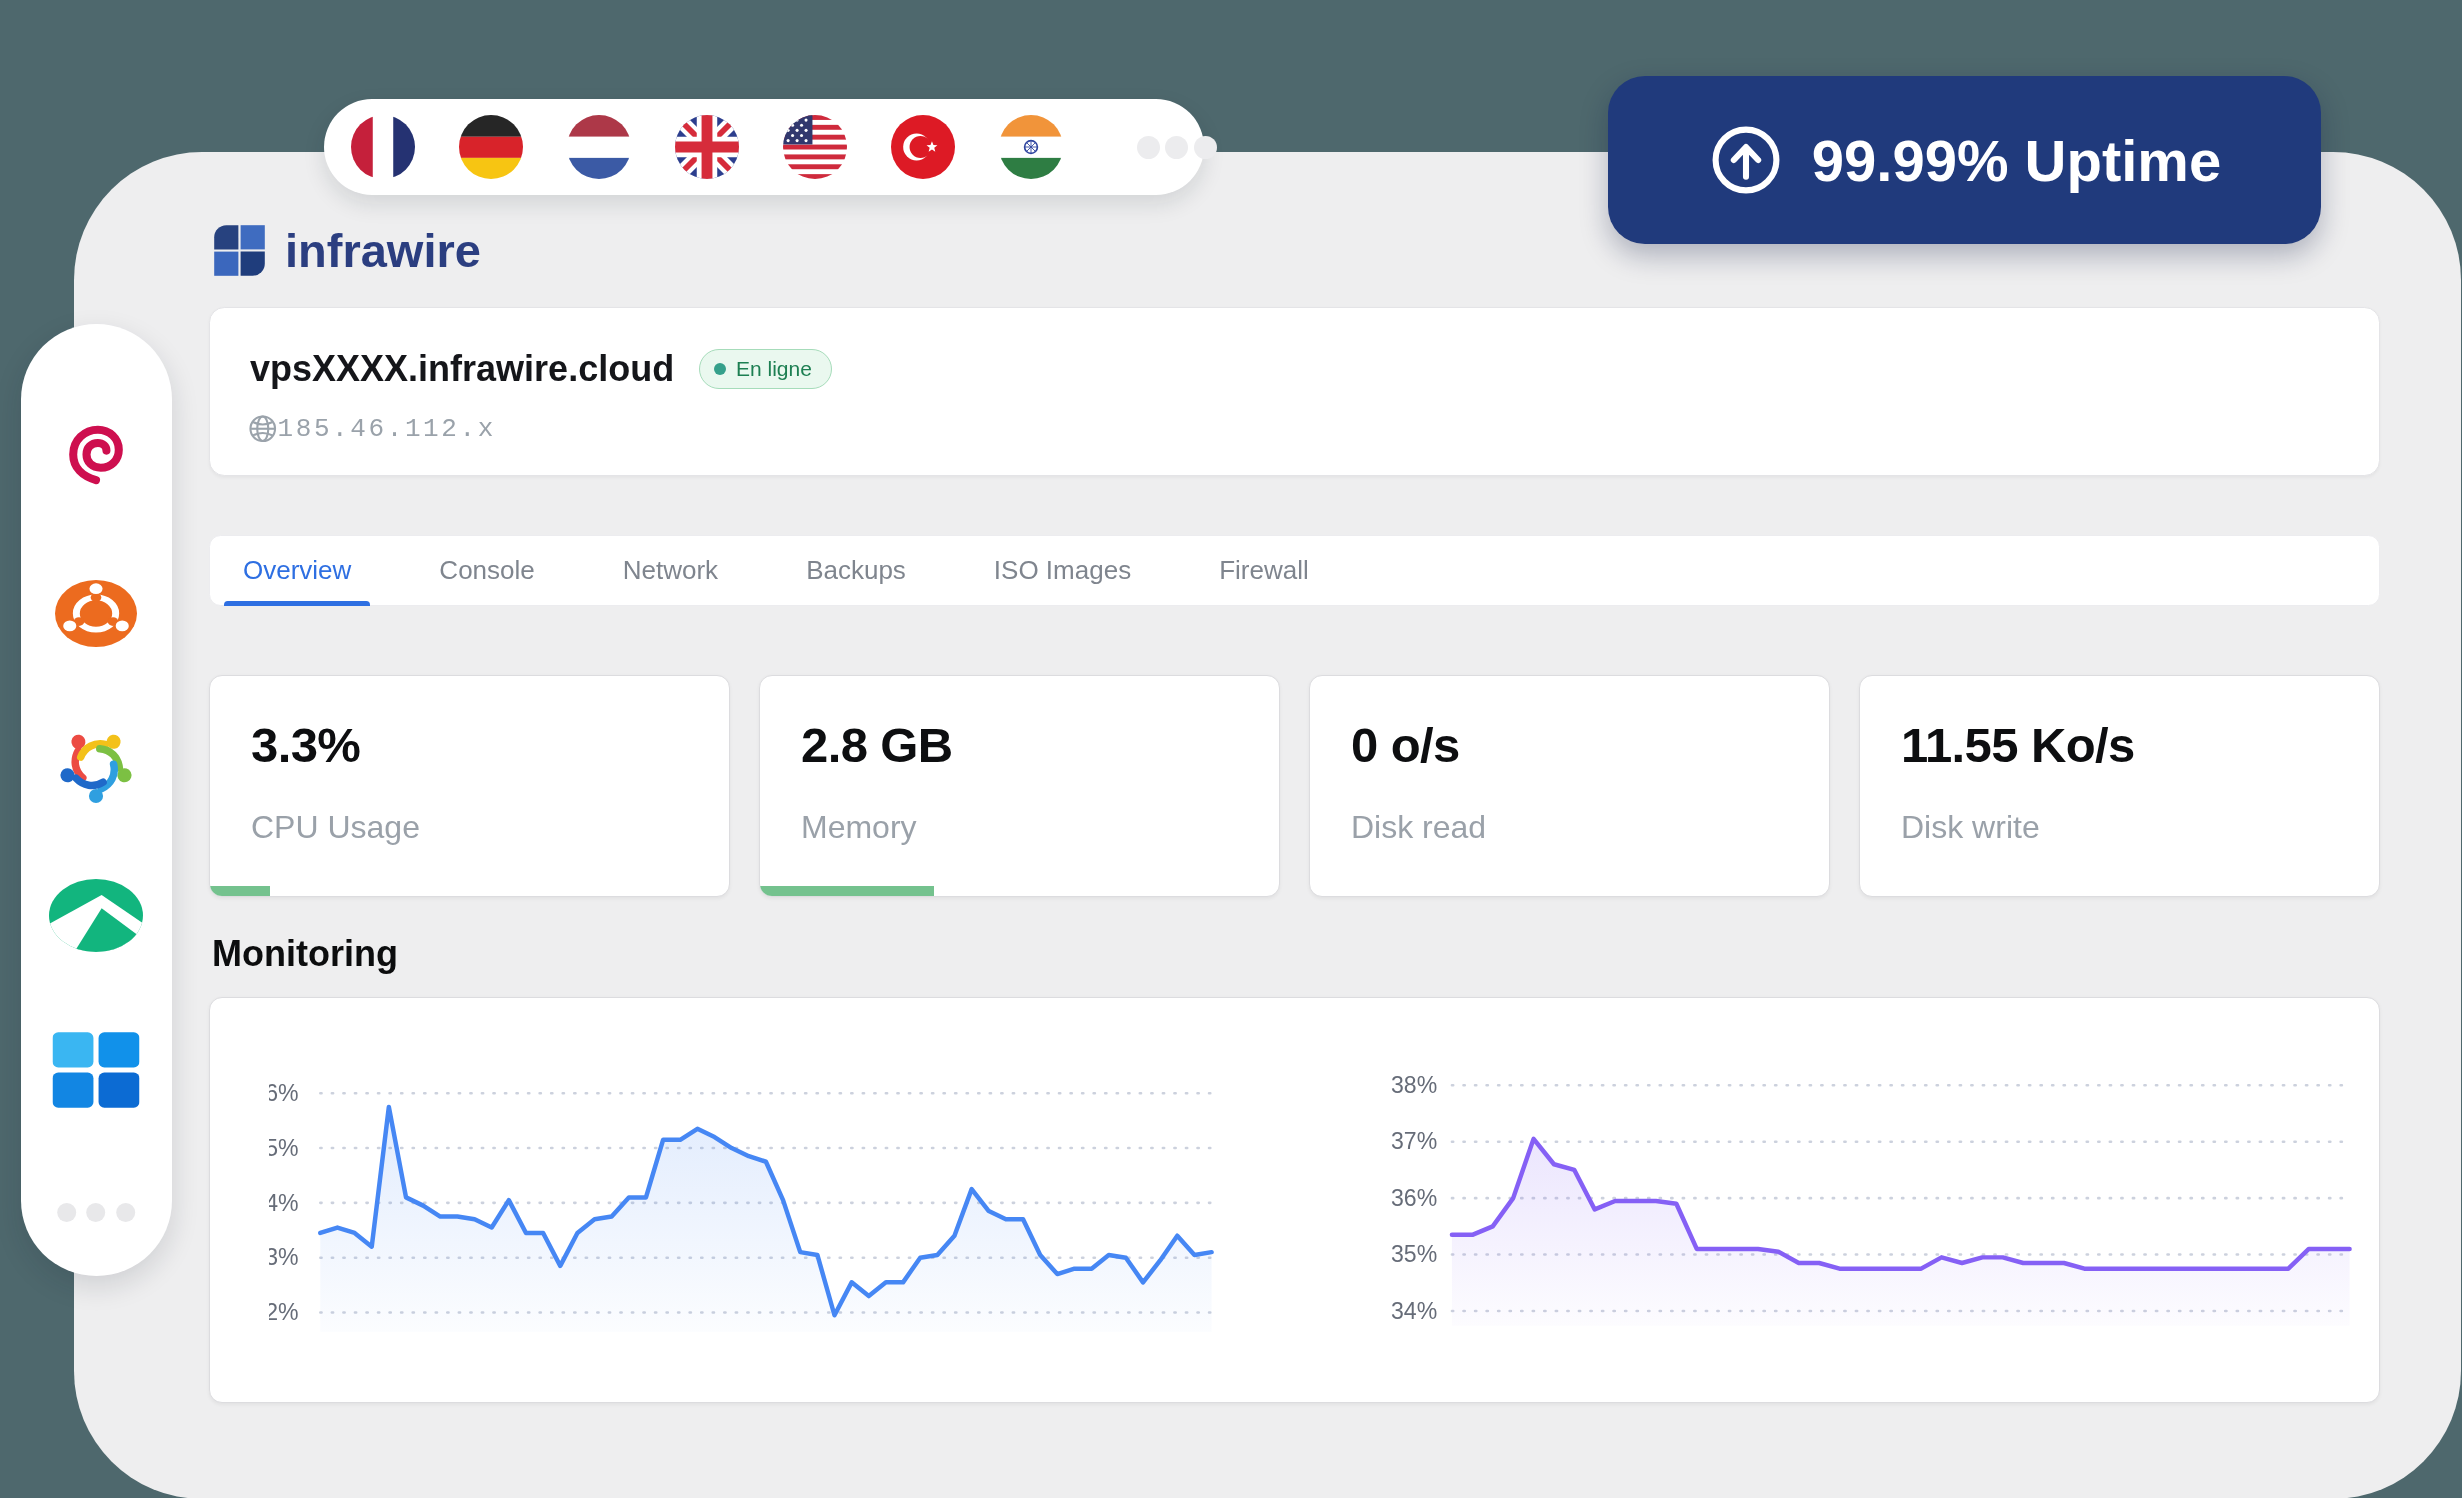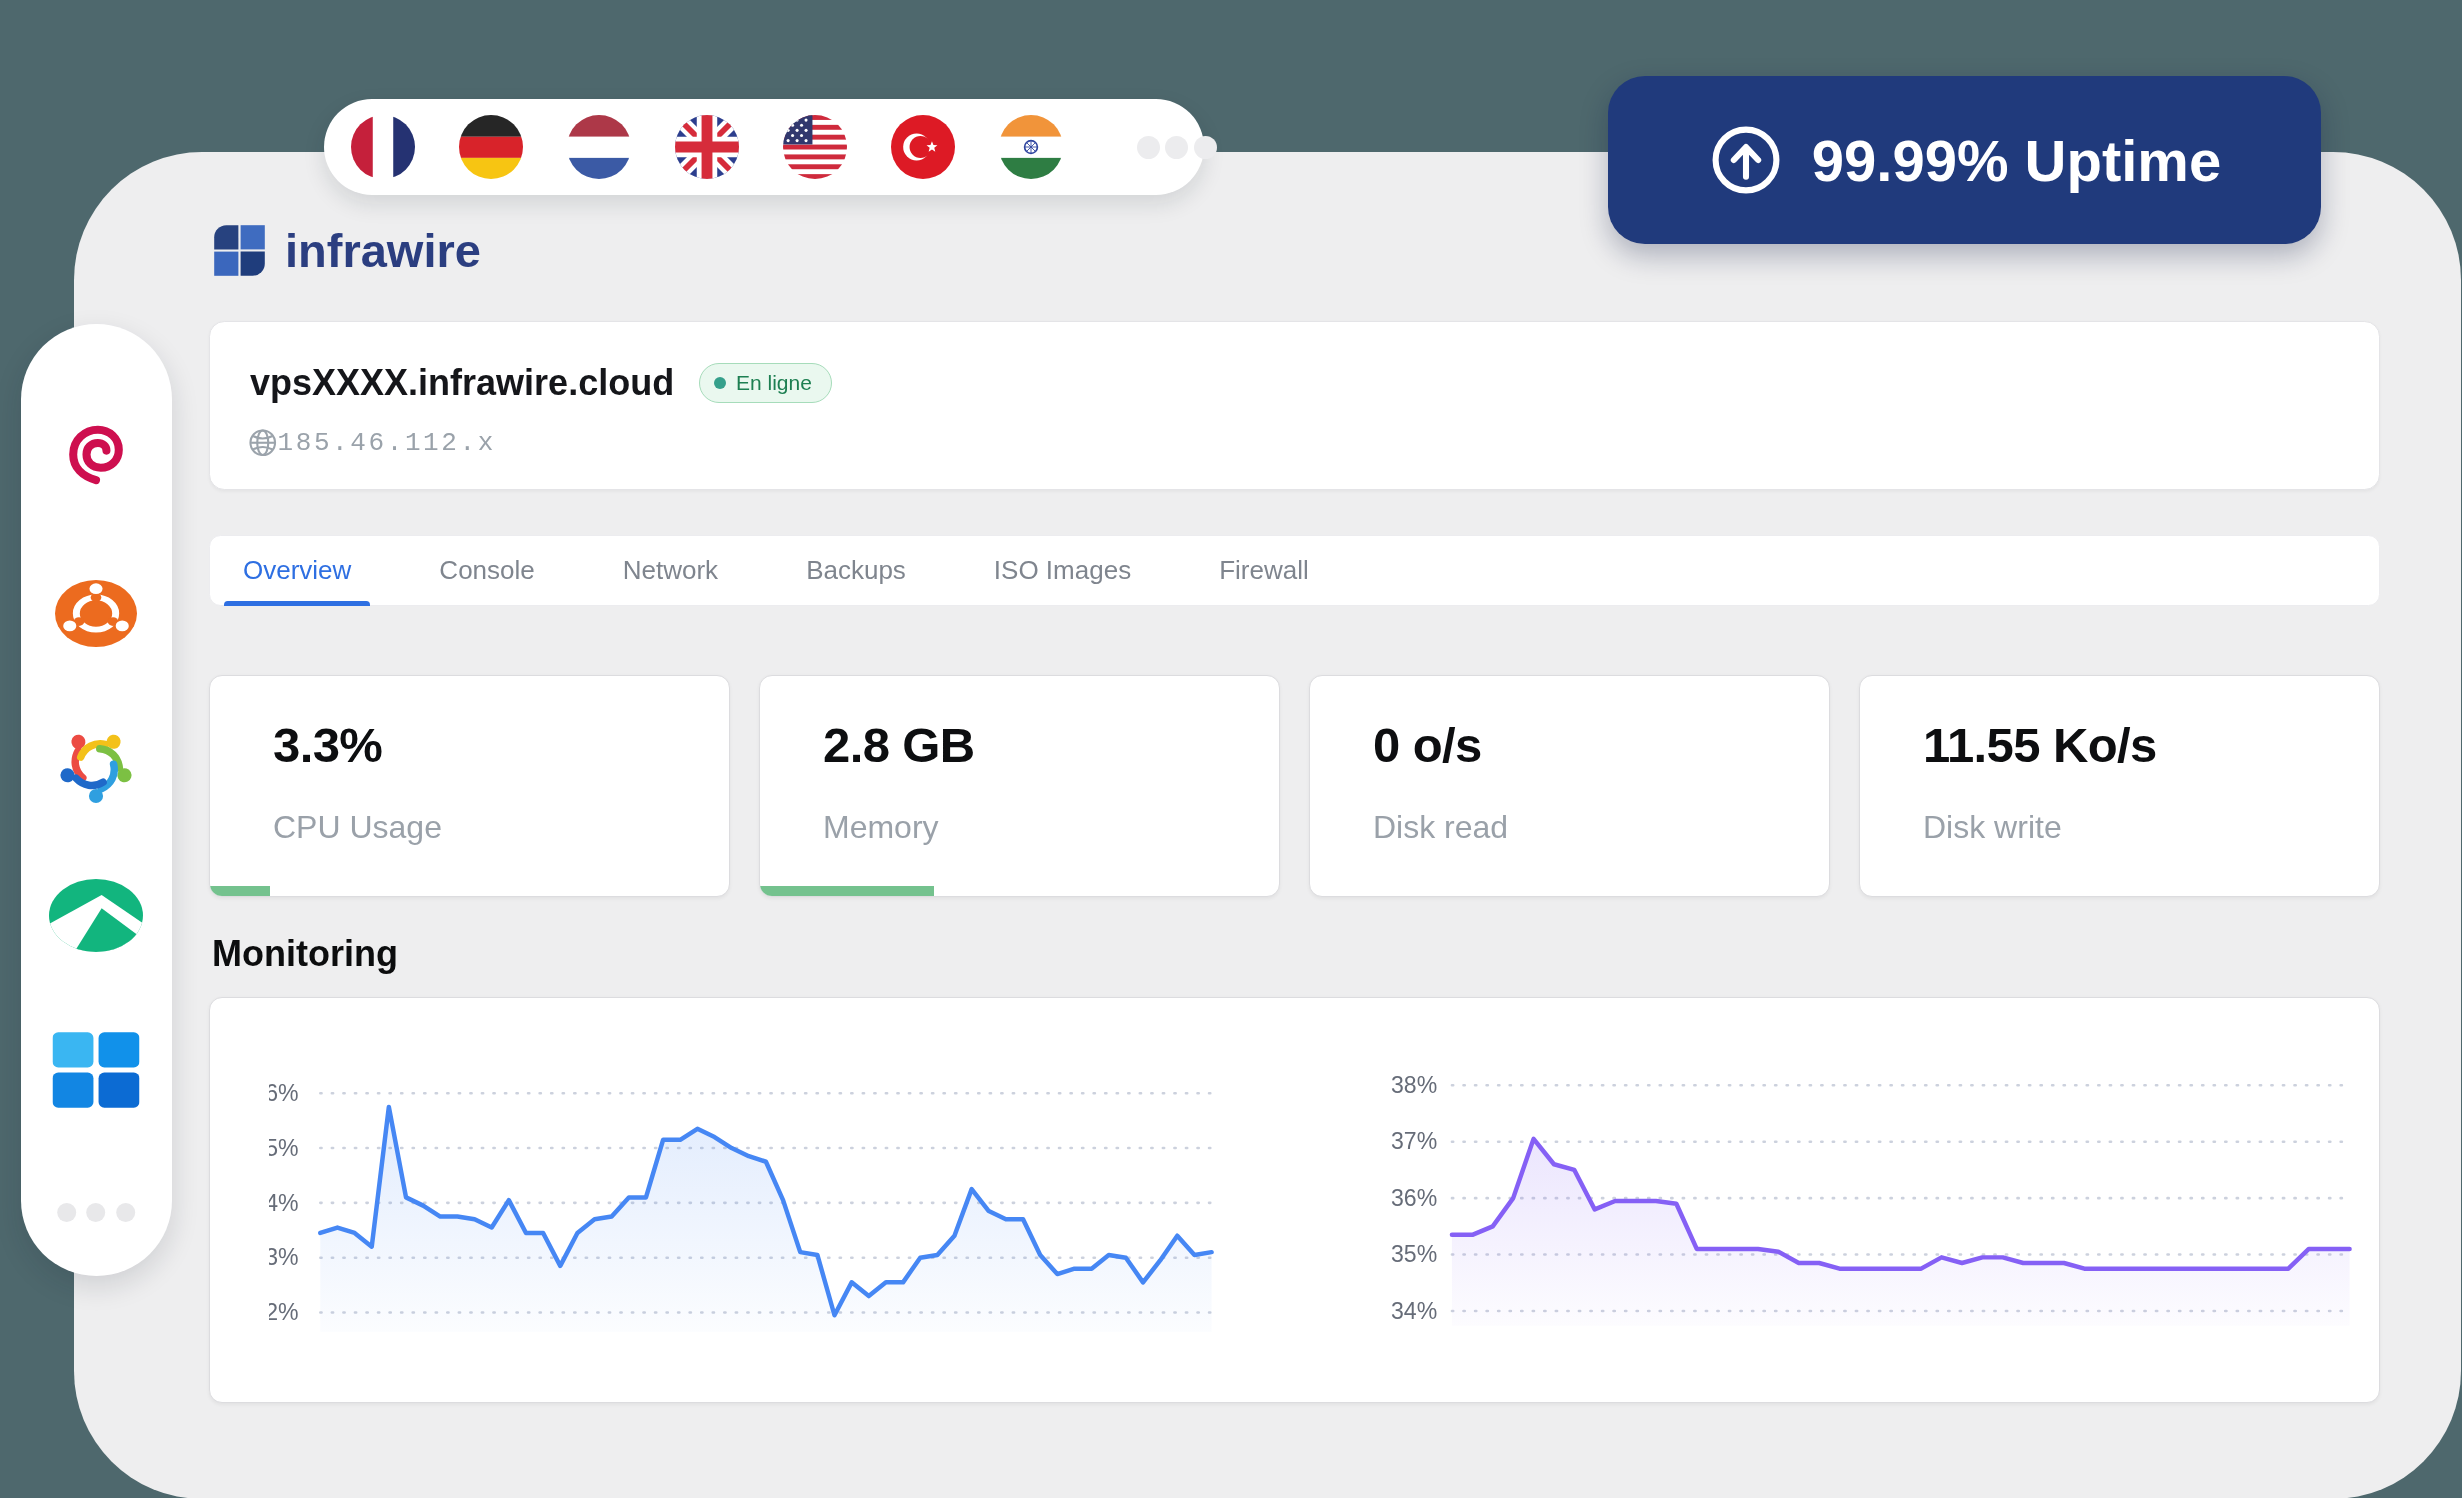--- a/index.html
+++ b/index.html
@@ -16,21 +16,21 @@
   .pill-dot{width:23px;height:23px;border-radius:50%;background:#ececee;}
   
   .uptime-badge{position:absolute;left:1608px;top:76px;width:713px;height:168px;background:#203a7c;
         border-radius:37px;display:flex;align-items:center;justify-content:center;gap:28px;
         box-shadow:0 11.5px 28px rgba(10,20,60,.28);}
   .uptime-label{color:#fff;font-size:58px;font-weight:700;letter-spacing:0;}
   
   .brand{position:absolute;left:212px;top:223px;display:flex;align-items:center;gap:18px;height:55px;}
   .brand-word{font-size:47px;font-weight:600;color:#2b3e80;letter-spacing:0;text-align:right;}
   
-  .server-card{position:absolute;left:209px;top:321px;width:2171px;height:169px;background:#fff;
+  .server-card{position:absolute;left:209px;top:307px;width:2171px;height:169px;background:#fff;
         border:1.3px solid #e4e4e7;border-radius:15.4px;box-sizing:border-box;box-shadow:0 1.3px 3.2px rgba(0,0,0,.04);}
   .server-title-row{position:absolute;left:40px;top:40px;display:flex;align-items:center;gap:24.4px;}
   .hostname{font-size:36px;font-weight:700;color:#15161a;}
   .status-badge{height:40px;padding:0 19px 0 14px;border:1.3px solid #a6dcba;background:#eaf8ef;
         border-radius:22px;display:flex;align-items:center;gap:10.3px;box-sizing:border-box;}
   .status-dot{width:12.2px;height:12.2px;border-radius:50%;background:#35a08b;}
   .status-label{font-size:21px;color:#1d7f52;font-weight:500;}
   .ip-row{position:absolute;left:38px;top:106px;display:flex;align-items:center;}
   .ip-text{font-family:"Liberation Mono","DejaVu Sans Mono",monospace;font-size:26px;color:#9aa2aa;
         letter-spacing:2.6px;}
@@ -39,21 +39,21 @@
         border:1.3px solid #ececef;border-radius:11.5px;display:flex;align-items:center;
         padding-left:33px;gap:88px;box-sizing:border-box;}
   .tab{font-size:26px;color:#7f858e;height:100%;display:flex;align-items:center;position:relative;cursor:pointer;}
   .tab.active{color:#2e6fe2;font-weight:500;}
   .tab.active::after{content:"";position:absolute;left:-19px;right:-19px;bottom:-1.3px;height:5.8px;
         background:#2e6fe2;border-radius:3.8px 3.8px 0 0;}
   
   .stats{position:absolute;left:209px;top:675px;width:2171px;display:grid;
         grid-template-columns:repeat(4,1fr);gap:29px;}
   .stat-card{height:222px;background:#fff;border:1.3px solid #dcdcdf;border-radius:13px;position:relative;
-        overflow:hidden;padding:41px 0 0 63px;box-sizing:border-box;box-shadow:0 1.3px 3.8px rgba(0,0,0,.05);}
+        overflow:hidden;padding:41px 0 0 41px;box-sizing:border-box;box-shadow:0 1.3px 3.8px rgba(0,0,0,.05);}
   .stat-value{font-size:49px;font-weight:800;color:#0d0e10;letter-spacing:-0.6px;}
   .stat-label{font-size:32px;color:#9aa1a9;margin-top:36px;}
   .stat-bar{position:absolute;bottom:0;left:0;height:9.6px;background:#74c28e;width:0;}
   
   .monitoring-title{position:absolute;left:212px;top:933px;font-size:36px;font-weight:600;color:#0c0d0e;}
   .monitor-panel{position:absolute;left:209px;top:997px;width:2171px;height:406px;background:#fff;
         border:1.3px solid #dcdcdf;border-radius:13px;box-sizing:border-box;box-shadow:0 1.3px 3.8px rgba(0,0,0,.05);}
   .chart-svg{position:absolute;}
   #chart-0{left:269px;top:1061px;width:949px;height:276px;}
   #chart-1{left:1375px;top:1055px;width:981px;height:276px;}

